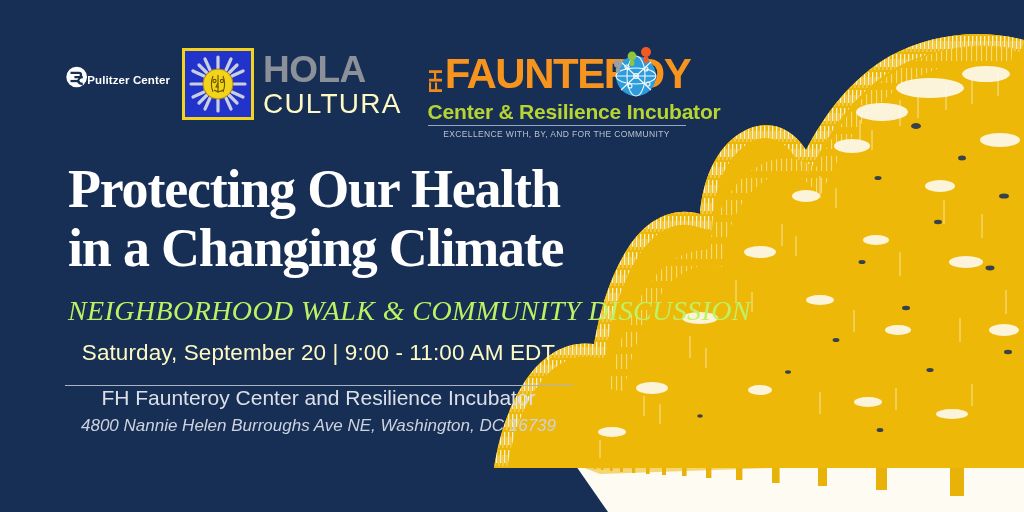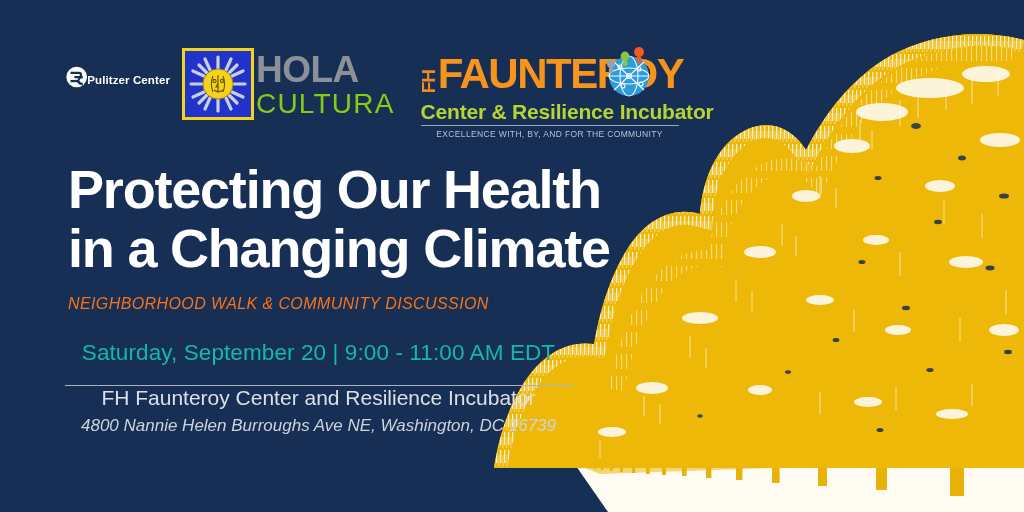--- a/index.html
+++ b/index.html
@@ -61,32 +61,32 @@
     align-items: center;
     margin-left: 12px;
     margin-top: 4px;
   }
   .hola-mark {
     width: 72px;
     height: 72px;
     display: block;
   }
   .hola-words {
-    margin-left: 2px;
+    margin-left: 9px;
     line-height: 1;
   }
   .hola-1 {
     color: #8c9099;
     font-size: 37px;
     font-weight: bold;
     letter-spacing: -0.5px;
     display: block;
   }
   .hola-2 {
-    color: #84cc16;
+    color: #fef9c3;
     font-size: 28px;
     font-weight: normal;
     letter-spacing: 1.2px;
     display: block;
     margin-top: 2px;
   }
 
   
   .fauntroy {
     margin-left: 26px;
@@ -146,48 +146,49 @@
     width: 258px;
     margin-top: 3px;
   }
 
   
   #headline {
     position: absolute;
     left: 68px;
     top: 160px;
     width: 580px;
+    font-family: Liberation Serif, serif;
   }
   .title-line {
     color: #ffffff;
     font-size: 54px;
     font-weight: bold;
     line-height: 1.09;
     letter-spacing: -1.2px;
     white-space: nowrap;
   }
   .subtitle {
-    color: #f97316;
-    font-size: 16px;
+    color: #bef264;
+    font-size: 28px;
     font-style: italic;
     letter-spacing: .4px;
     margin-top: 17px;
     white-space: nowrap;
   }
 
   
   #details {
     position: absolute;
     left: 52px;
     top: 340px;
     width: 533px;
     text-align: center;
   }
   .datetime {
-    color: #14b8a6;
+    color: #fef9c3;
     font-size: 22.5px;
     letter-spacing: .1px;
     white-space: nowrap;
   }
   .divider {
     height: 1px;
     background: #aab3c2;
     width: 508px;
     margin: 19px auto 0 auto;
   }

